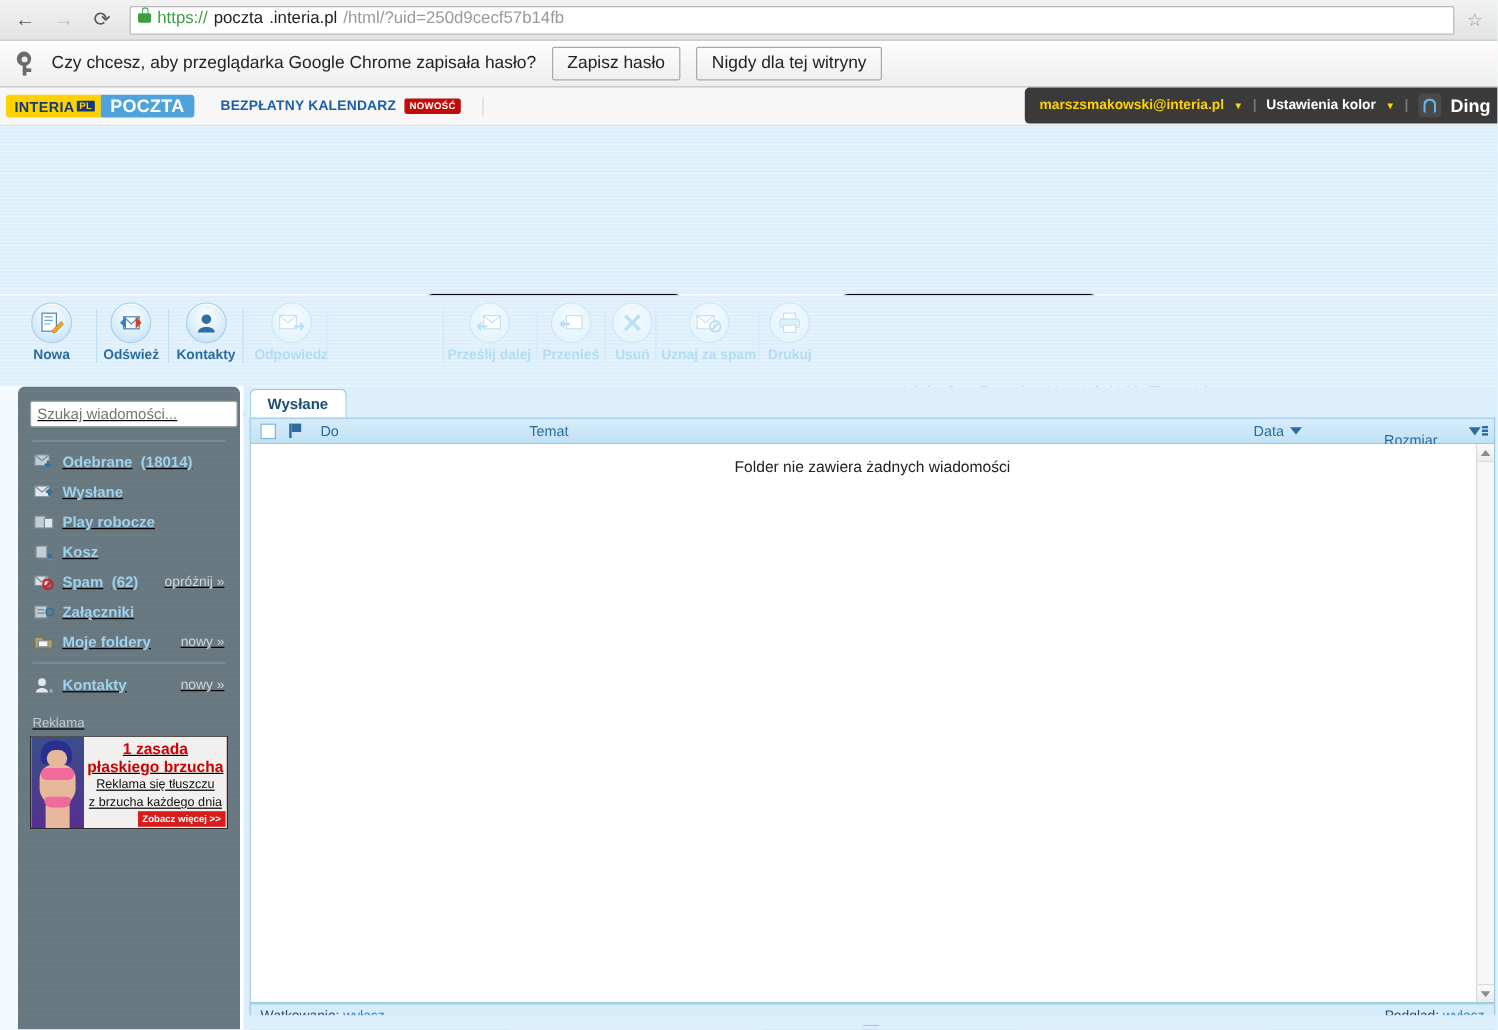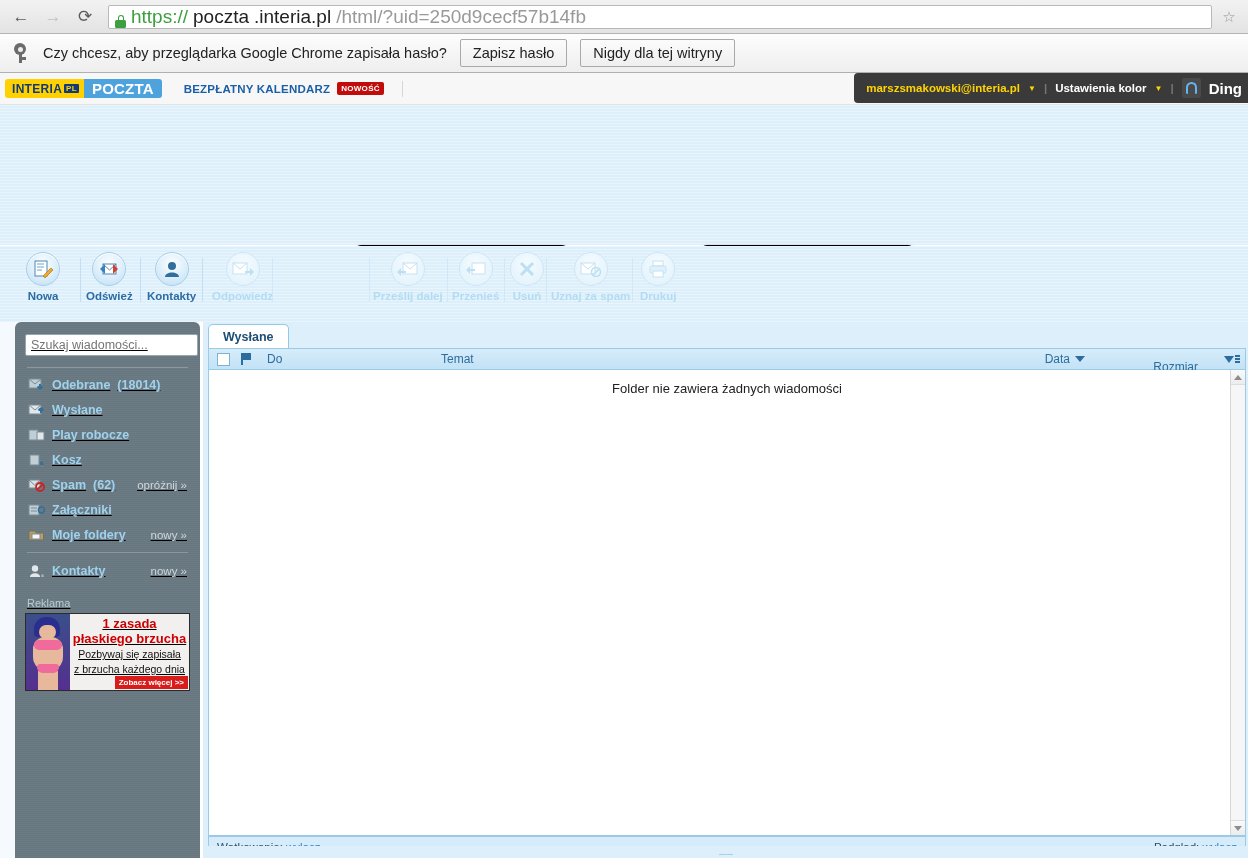--- a/index.html
+++ b/index.html
@@ -13,21 +13,21 @@
   #browser-bar{
     height:34px; background:linear-gradient(#f2f2f2,#e3e3e3);
     border-bottom:1px solid #b4b4b4; display:flex; align-items:center;
     padding:0 8px; gap:6px;
   }
   .nav-btn{ width:26px; height:26px; display:flex; align-items:center; justify-content:center;
             color:#5a5a5a; font-size:17px; line-height:1; }
   .nav-btn.disabled{ color:#c0c0c0; }
   #omnibox{
     flex:1; height:24px; background:#fff; border:1px solid #b9b9b9; border-radius:2px;
-    display:flex; align-items:flex-end; padding:0 6px; gap:5px; font-size:19px;
+    display:flex; align-items:flex-start; padding:0 6px; gap:5px; font-size:14px;
     margin-left:4px;
   }
   #lock-icon{ width:11px; height:13px; position:relative; flex:0 0 auto; }
   #lock-icon .shackle{ position:absolute; left:2.5px; top:0; width:6px; height:6px;
         border:1.6px solid #3c9f40; border-bottom:none; border-radius:3px 3px 0 0; }
   #lock-icon .body{ position:absolute; left:0; bottom:0; width:11px; height:8px;
         background:#3c9f40; border-radius:1.5px; }
   .url-scheme{ color:#3c9f40; }
   .url-host{ color:#222; }
   .url-path{ color:#999; }
@@ -557,21 +557,21 @@
       <span class="hair"></span>
         <span class="face"></span>
         <span class="body"></span>
       <span class="legs"></span>
         <span class="top"></span>
         <span class="bot"></span>
     </div>
     <div id="ad-text">
       <div class="t1">1 zasada</div>
       <div class="t2">płaskiego brzucha</div>
-      <div class="t3">Pozbywaj się zapisała</div>
+      <div class="t3">Reklama się tłuszczu</div>
       <div class="t3">z brzucha każdego dnia</div>
       <div id="ad-cta">Zobacz więcej &gt;&gt;</div>
     </div>
   </div>
 </div>
 
 <div id="mail-pane">
 
   <div id="tabs">
     <div id="tab-wyslane">Wysłane</div>

